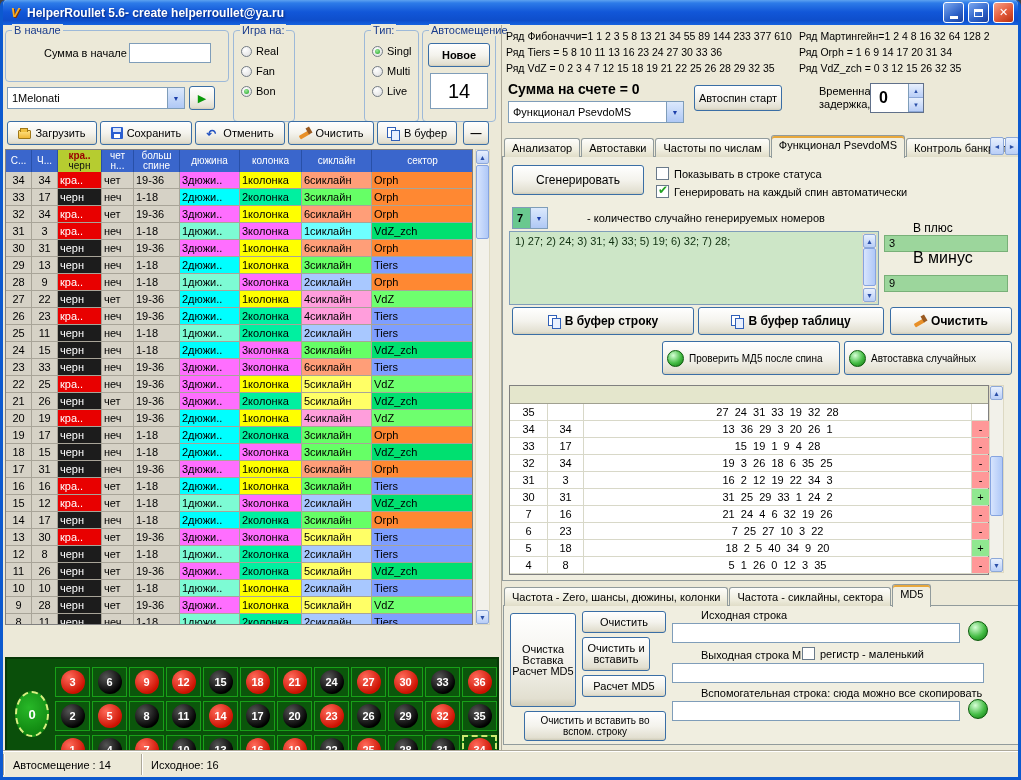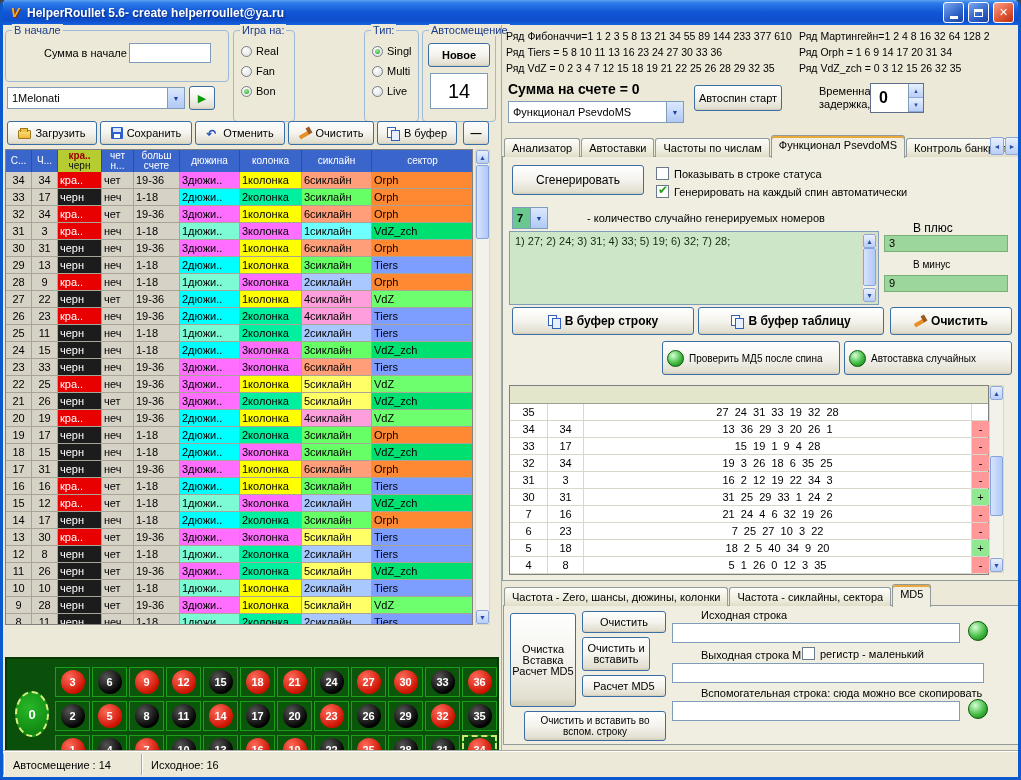--- a/index.html
+++ b/index.html
@@ -253,21 +253,21 @@
           <div class="hhcell colorhead" style="width: 44px;">
             <span>кра..</span>
             <span class="l2">черн</span>
           </div>
           <div class="hhcell" style="width: 32px;">
             <span>чет</span>
             <span class="l2">н...</span>
           </div>
           <div class="hhcell" style="width: 46px;">
             <span>больш</span>
-            <span class="l2">счете</span>
+            <span class="l2">спине</span>
           </div>
           <div class="hhcell" style="width: 60px;">
             <span>дюжина</span>
           </div>
           <div class="hhcell" style="width: 62px;">
             <span>колонка</span>
           </div>
           <div class="hhcell" style="width: 70px;">
             <span>сиклайн</span>
           </div>
@@ -754,21 +754,21 @@
       <span>1) 27; 2) 24; 3) 31; 4) 33; 5) 19; 6) 32; 7) 28;</span>
       <div class="vscroll" style="right:1px;top:1px;bottom:1px;height:auto;left:auto;">
         <div class="sbtn" style="top:0;">▲</div>
         <div class="sthumb" style="top:14px;height:38px;"></div>
         <div class="sbtn" style="bottom:0;">▼</div>
       </div>
     </div>
 
     <div class="lbl" style="left:382px;top:196px;font-size:12px;">В плюс</div>
     <div class="greenbox" style="left:382px;top:210px;width:124px;height:17px;">3</div>
-    <div class="lbl" style="left:382px;top:234px;font-size:10px;">В минус</div>
+    <div class="lbl" style="left:382px;top:224px;font-size:16px;">В минус</div>
     <div class="greenbox" style="left:382px;top:250px;width:124px;height:17px;">9</div>
 
     <div class="btn bold" style="left:10px;top:282px;width:182px;height:28px;">
       <span class="ic copy-icon"></span>
       <span>В буфер строку</span>
     </div>
     <div class="btn bold" style="left:196px;top:282px;width:186px;height:28px;">
       <span class="ic copy-icon"></span>
       <span>В буфер таблицу</span>
     </div>

